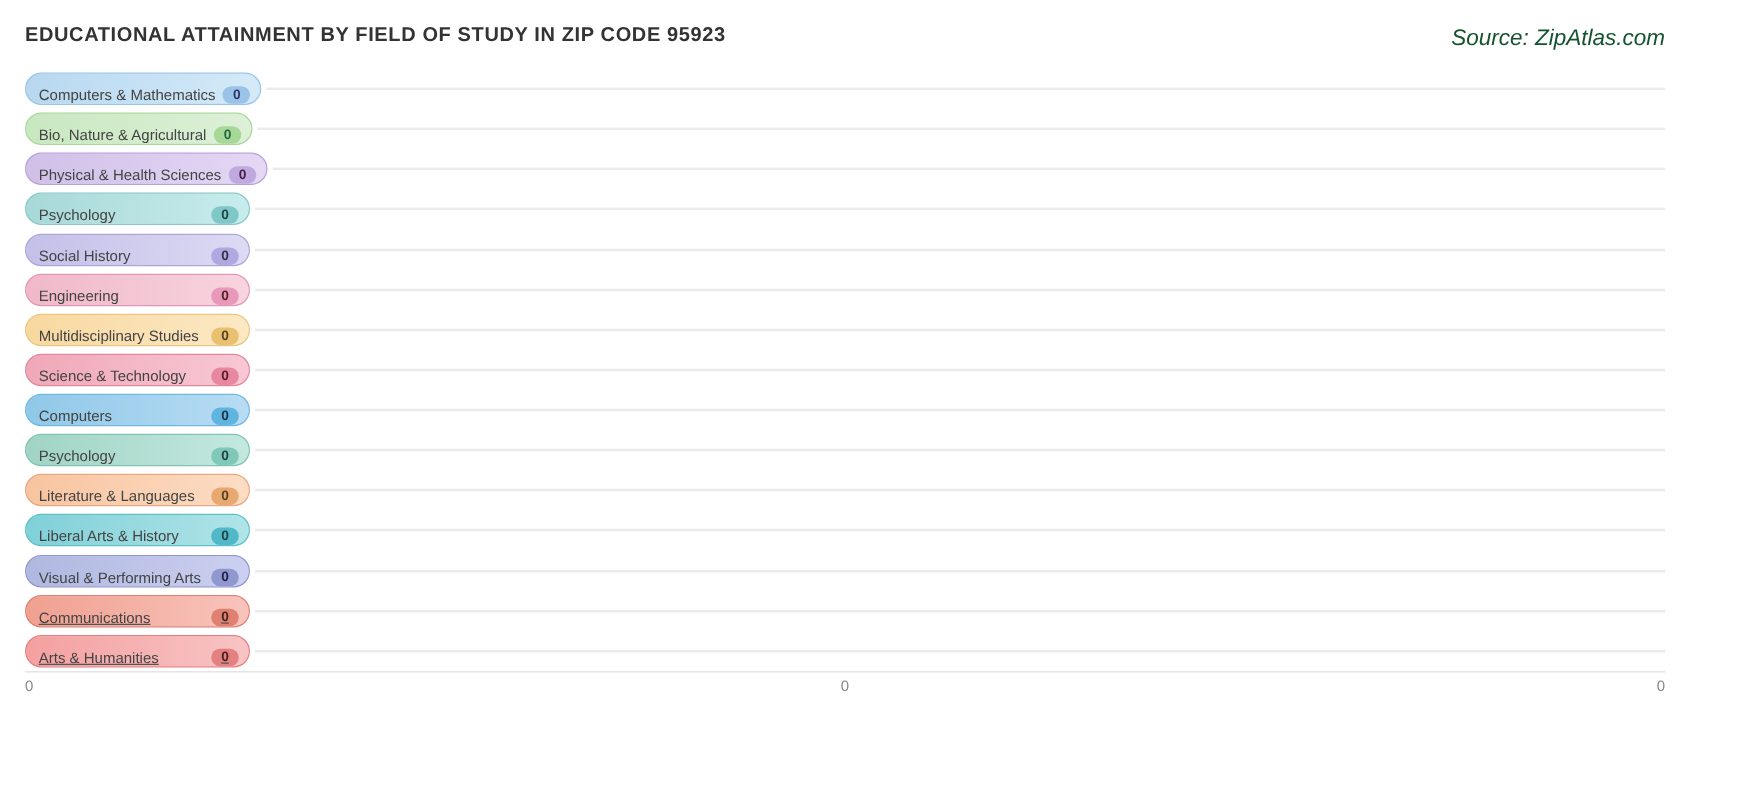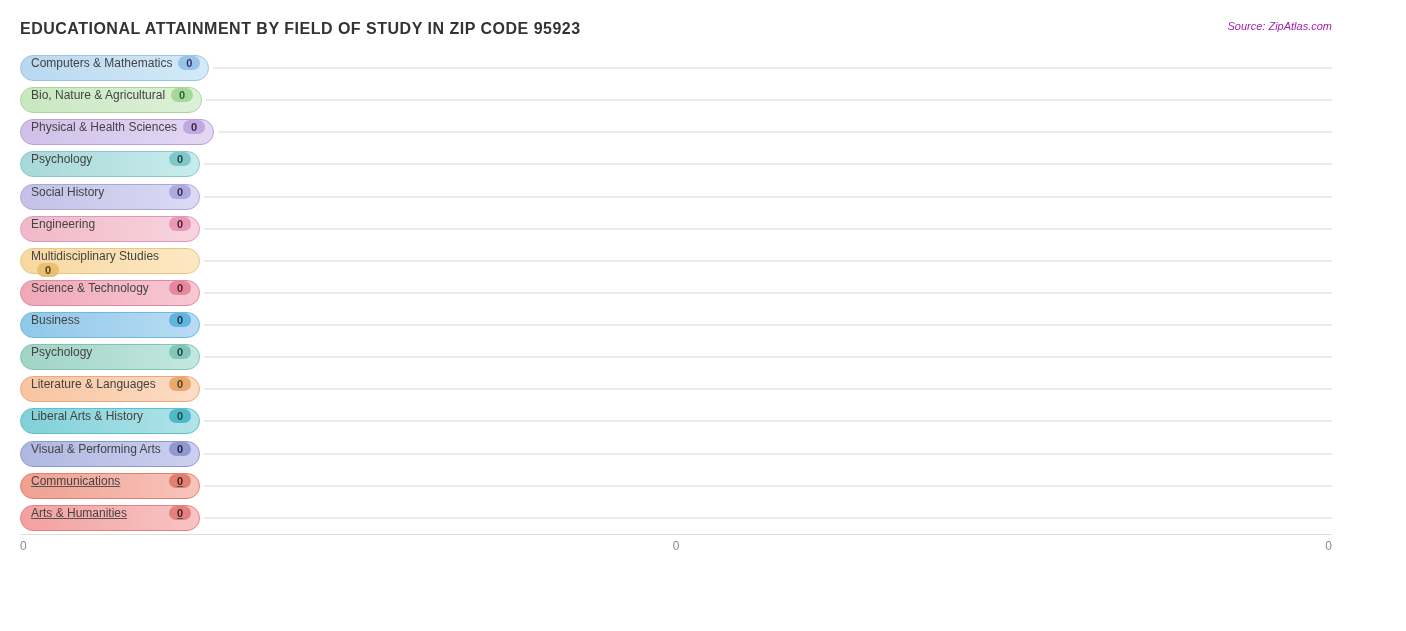--- a/index.html
+++ b/index.html
@@ -27,42 +27,42 @@
 
     .chart-title {
       font-size: 16px;
       font-weight: bold;
       color: #333;
       letter-spacing: 0.5px;
       text-transform: uppercase;
     }
 
     .chart-source {
-      font-size: 11px;
-      color: #a21caf;
+      font-size: 18px;
+      color: #14532d;
       font-style: italic;
     }
 
     .chart-body {
       display: flex;
       width: 100%;
       height: calc(100% - 60px);
     }
 
     .bar-row {
       display: flex;
       align-items: center;
       height: 32px;
       position: relative;
       z-index: 1;
     }
 
     .bar-label-pill {
       display: flex;
-      align-items: flex-start;
+      align-items: flex-end;
       height: 26px;
       border-radius: 13px;
       padding: 0 8px 0 10px;
       min-width: 180px;
       max-width: 300px;
       white-space: nowrap;
       font-size: 12px;
       color: #555;
       border: 1.5px solid #ccc;
       position: relative;
@@ -88,21 +88,21 @@
       min-width: 22px;
     }
 
     
     .pill-blue { background: linear-gradient(90deg, #b8d8f0 0%, #d4eaf8 100%); border-color: #99c4e8; }
     .pill-green { background: linear-gradient(90deg, #c8e8c0 0%, #ddf0d8 100%); border-color: #a8d898; }
     .pill-purple { background: linear-gradient(90deg, #d0c0e8 0%, #e4d8f4 100%); border-color: #b8a0d8; }
     .pill-teal { background: linear-gradient(90deg, #a8d8d8 0%, #c8ecec 100%); border-color: #88c8c8; }
     .pill-lavender { background: linear-gradient(90deg, #c4c0e8 0%, #dcdaf4 100%); border-color: #aaa8d8; }
     .pill-pink { background: linear-gradient(90deg, #f0b8c8 0%, #f8d4df 100%); border-color: #e098b8; }
-    .pill-orange { background: linear-gradient(90deg, #f8d8a0 0%, #fce8c4 100%); border-color: #e8c880; flex-direction: column; }
+    .pill-orange { background: linear-gradient(90deg, #f8d8a0 0%, #fce8c4 100%); border-color: #e8c880; }
     .pill-rose { background: linear-gradient(90deg, #f0a8b8 0%, #f8c8d4 100%); border-color: #e088a0; }
     .pill-sky { background: linear-gradient(90deg, #90c8e8 0%, #b8dcf4 100%); border-color: #70b8e0; }
     .pill-mint { background: linear-gradient(90deg, #a0d4c4 0%, #c4e8e0 100%); border-color: #80c4b4; }
     .pill-peach { background: linear-gradient(90deg, #f8c4a0 0%, #fcddc4 100%); border-color: #e8a880; }
     .pill-cyan { background: linear-gradient(90deg, #80d0d8 0%, #b0e4e8 100%); border-color: #60c0c8; }
     .pill-indigo { background: linear-gradient(90deg, #b0b8e0 0%, #ccd0f0 100%); border-color: #9098d0; }
     .pill-salmon { background: linear-gradient(90deg, #f0a090 0%, #f8c4bc 100%); border-color: #e08070; text-decoration: underline; }
     .pill-coral { background: linear-gradient(90deg, #f4a0a0 0%, #f8c4c4 100%); border-color: #e48080; text-decoration: underline; }
 
     .badge-blue { background: #99c4e8; color: #336; }
@@ -218,21 +218,21 @@
           </div>
           <div class="bar-row">
             <div class="bar-label-pill pill-rose">
               <span class="bar-label-text">Science &amp; Technology</span>
               <span class="bar-value-badge badge-rose">0</span>
             </div>
             <div class="bar-line"></div>
           </div>
           <div class="bar-row">
             <div class="bar-label-pill pill-sky">
-              <span class="bar-label-text">Business</span>
+              <span class="bar-label-text">Computers</span>
               <span class="bar-value-badge badge-sky">0</span>
             </div>
             <div class="bar-line"></div>
           </div>
           <div class="bar-row">
             <div class="bar-label-pill pill-mint">
               <span class="bar-label-text">Psychology</span>
               <span class="bar-value-badge badge-mint">0</span>
             </div>
             <div class="bar-line"></div>

